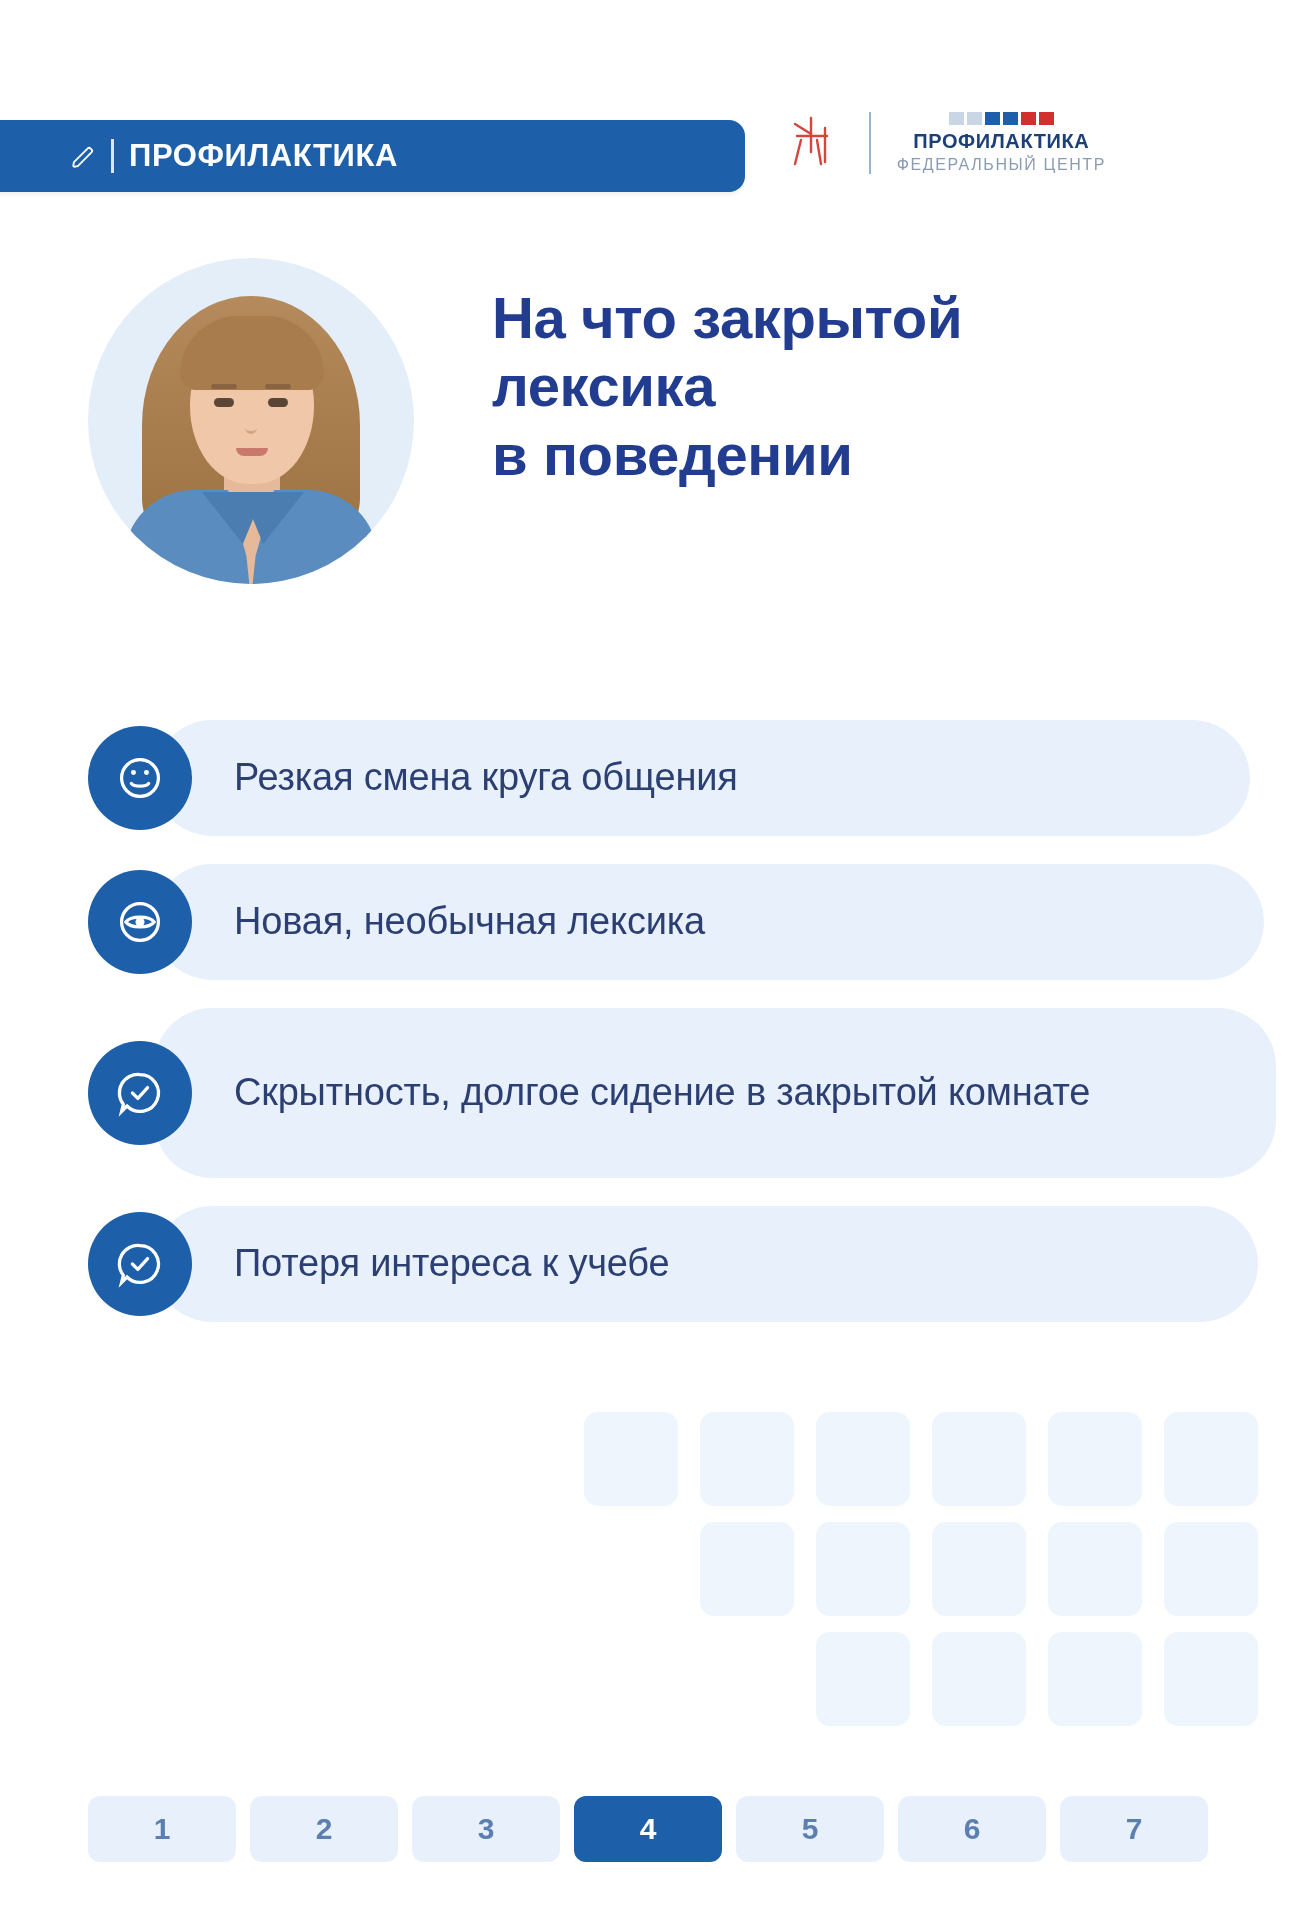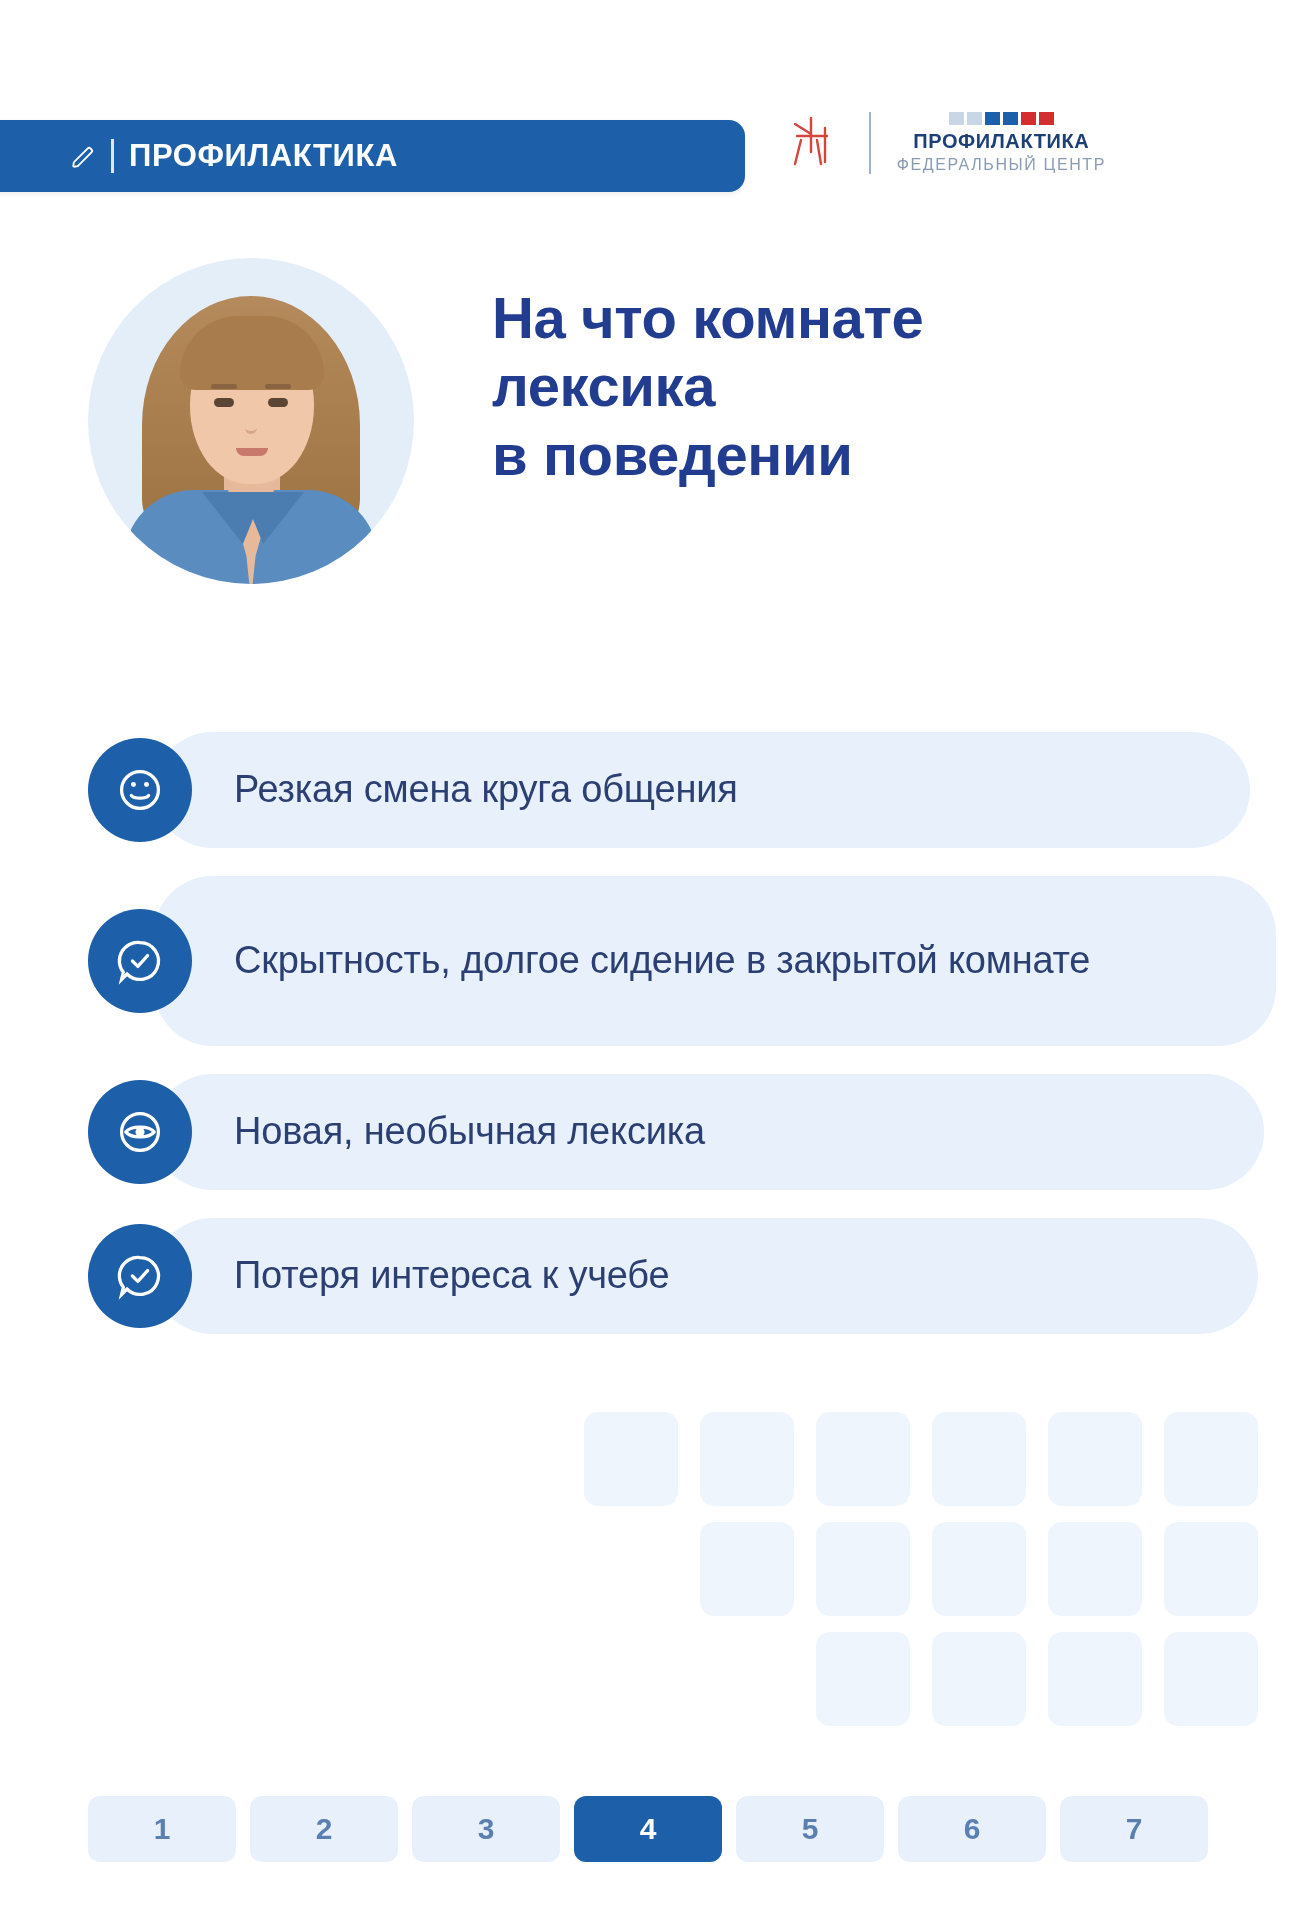--- a/index.html
+++ b/index.html
@@ -266,21 +266,20 @@
     letter-spacing: -.4px;
   }
   .hero-title span { display: block; }
 
   
   .list {
     position: absolute;
     left: 88px;
     top: 720px;
     width: 1170px;
-    margin-top: 12px;
   }
   .row {
     position: relative;
     margin-bottom: 28px;
     min-height: 116px;
     display: flex;
     align-items: center;
   }
   .row-bg {
     position: absolute;
@@ -416,63 +415,63 @@
       <div class="brow l"></div>
       <div class="brow r"></div>
       <div class="eye l"></div>
       <div class="eye r"></div>
       <div class="nose"></div>
       <div class="mouth"></div>
     </div>
   </div>
 
   <h1 class="hero-title">
-    <span>На что комнате</span>
+    <span>На что закрытой</span>
     <span>лексика</span>
     <span>в поведении</span>
   </h1>
 
   <div class="list">
 
     <div class="row">
       <div class="row-bg w1"></div>
       <div class="row-icon">
         <svg viewBox="0 0 48 48" width="52" height="52">
           <circle cx="24" cy="24" r="17" fill="none" stroke="#ffffff" stroke-width="3"></circle>
           <circle cx="18" cy="19" r="2.3" fill="#ffffff"></circle>
           <circle cx="30" cy="19" r="2.3" fill="#ffffff"></circle>
           <path d="M16 29c2.6 3.2 13.4 3.2 16 0" fill="none" stroke="#ffffff" stroke-width="3" stroke-linecap="round"></path>
         </svg>
       </div>
       <div class="row-text">Резкая смена круга общения</div>
     </div>
 
-    <div class="row" style="min-height:170px">
-      <div class="row-bg w3"></div>
-      <div class="row-icon">
-        <svg viewBox="0 0 48 48" width="52" height="52">
-          <path d="M24 7a17 17 0 1 1-12 29l-5 5 1.6-6.6A17 17 0 0 1 24 7z" fill="none" stroke="#ffffff" stroke-width="3"></path>
-          <path d="M17 24l5 5 9-10" fill="none" stroke="#ffffff" stroke-width="3" stroke-linecap="round" stroke-linejoin="round"></path>
-        </svg>
-      </div>
-      <div class="row-text">Скрытность, долгое сидение в закрытой комнате</div>
-    </div>
-
     <div class="row">
       <div class="row-bg w2"></div>
       <div class="row-icon">
         <svg viewBox="0 0 48 48" width="52" height="52">
           <circle cx="24" cy="24" r="17" fill="none" stroke="#ffffff" stroke-width="3"></circle>
           <path d="M11 24c4-6 22-6 26 0-4 6-22 6-26 0z" fill="none" stroke="#ffffff" stroke-width="3"></path>
           <circle cx="24" cy="24" r="4.2" fill="#ffffff"></circle>
         </svg>
       </div>
       <div class="row-text">Новая, необычная лексика</div>
     </div>
 
+    <div class="row" style="min-height:170px">
+      <div class="row-bg w3"></div>
+      <div class="row-icon">
+        <svg viewBox="0 0 48 48" width="52" height="52">
+          <path d="M24 7a17 17 0 1 1-12 29l-5 5 1.6-6.6A17 17 0 0 1 24 7z" fill="none" stroke="#ffffff" stroke-width="3"></path>
+          <path d="M17 24l5 5 9-10" fill="none" stroke="#ffffff" stroke-width="3" stroke-linecap="round" stroke-linejoin="round"></path>
+        </svg>
+      </div>
+      <div class="row-text">Скрытность, долгое сидение в закрытой комнате</div>
+    </div>
+
     <div class="row">
       <div class="row-bg w4"></div>
       <div class="row-icon">
         <svg viewBox="0 0 48 48" width="52" height="52">
           <path d="M24 7a17 17 0 1 1-12 29l-5 5 1.6-6.6A17 17 0 0 1 24 7z" fill="none" stroke="#ffffff" stroke-width="3"></path>
           <path d="M17 24l5 5 9-10" fill="none" stroke="#ffffff" stroke-width="3" stroke-linecap="round" stroke-linejoin="round"></path>
         </svg>
       </div>
       <div class="row-text">Потеря интереса к учебе</div>
     </div>

